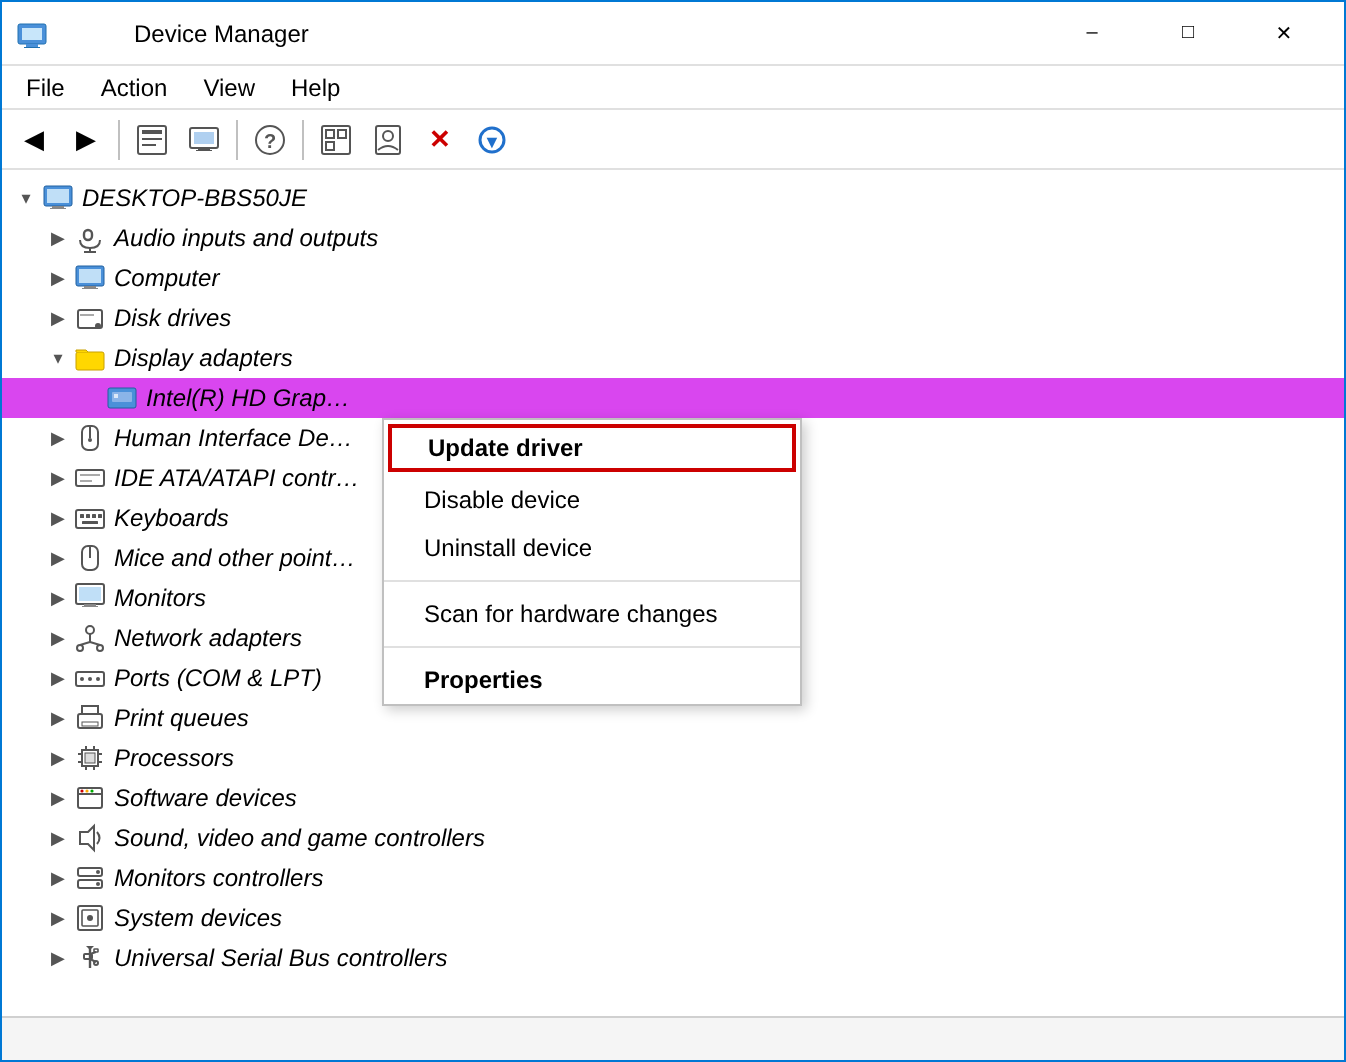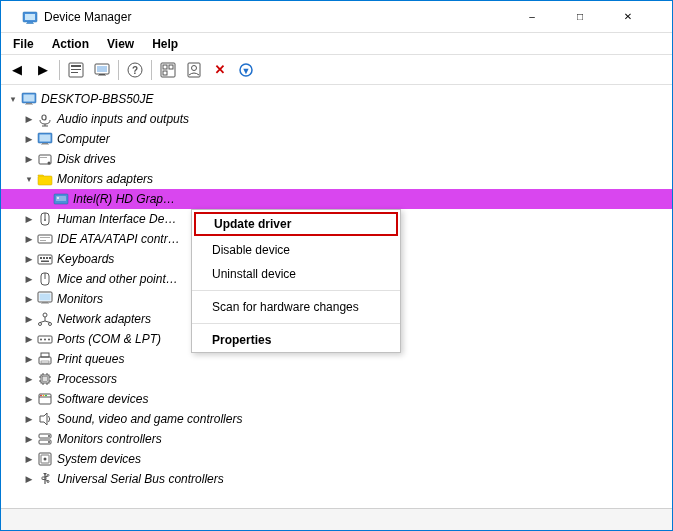--- a/index.html
+++ b/index.html
@@ -19,22 +19,23 @@
       background: #fff;
       display: flex;
       flex-direction: column;
     }
 
     .title-bar {
       height: 32px;
       background: #fff;
       display: flex;
       align-items: center;
-      padding: 0 21px;
+      padding: 0 7px;
       border-bottom: 1px solid #e0e0e0;
+      gap: 37px;
     }
 
     .title-bar-icon {
       width: 16px;
       height: 16px;
       margin-right: 6px;
       display: flex;
       align-items: center;
       justify-content: center;
     }
@@ -75,21 +76,20 @@
       align-items: center;
       padding: 0 4px;
       border-bottom: 1px solid #e0e0e0;
       gap: 2px;
     }
 
     .menu-item {
       padding: 2px 8px;
       cursor: pointer;
       font-size: 12px;
-      font-weight: bold;
     }
 
     .toolbar {
       height: 30px;
       background: #fff;
       display: flex;
       align-items: center;
       padding: 2px 4px;
       border-bottom: 1px solid #e0e0e0;
       gap: 2px;
@@ -352,21 +352,21 @@
       </div>
 
       <div class="tree-item indent-1">
         <div class="expand-icon">▾</div>
         <div class="item-icon">
           <svg width="16" height="16" viewBox="0 0 16 16">
             <rect x="1" y="5" width="14" height="9" rx="1" fill="#ffd700" stroke="#c8a000" stroke-width="0.5"></rect>
             <path d="M1 5 L1 4 L6 4 L7 5" fill="#ffd700" stroke="#c8a000" stroke-width="0.5"></path>
           </svg>
         </div>
-        <span class="item-label">Monitors adapters</span>
+        <span class="item-label">Display adapters</span>
       </div>
 
       <div class="tree-item indent-2" style="background:#d946ef;">
         <div class="expand-icon"></div>
         <div class="item-icon">
           <svg width="16" height="16" viewBox="0 0 16 16">
             <rect x="1" y="3" width="14" height="10" rx="1" fill="#4a90d9" stroke="#2060a0" stroke-width="0.5"></rect>
             <rect x="3" y="5" width="10" height="5" rx="0.5" fill="#8ab4e8"></rect>
             <rect x="4" y="6" width="2" height="2" fill="#fff" opacity="0.7"></rect>
           </svg>

